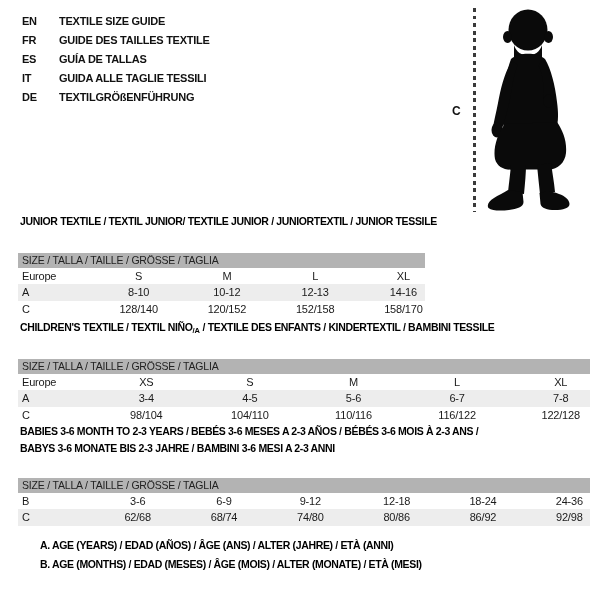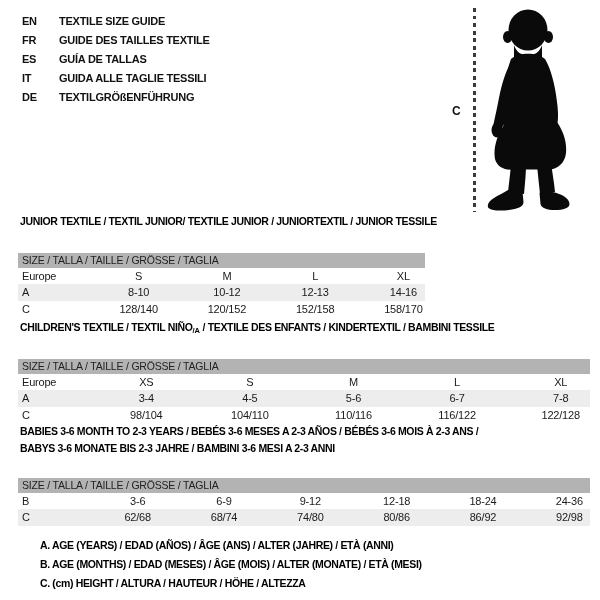--- a/index.html
+++ b/index.html
@@ -166,16 +166,15 @@
       <div class="cv">74/80</div>
       <div class="cv">80/86</div>
       <div class="cv">86/92</div>
       <div class="cv">92/98</div>
     </div>
   </div>
 
   <div class="legend">
     <div class="legend-row">A. AGE (YEARS) / EDAD (AÑOS) / ÂGE (ANS) / ALTER (JAHRE) / ETÀ (ANNI)</div>
     <div class="legend-row">B. AGE (MONTHS) / EDAD (MESES) / ÂGE (MOIS) / ALTER (MONATE) / ETÀ (MESI)</div>
-    <div class="legend-row">C. (cm) HEIGHT / ALTURA / HAUTEUR / HÖHE / ALTEZZA</div>
   </div>
 
 </div>
 
 </body></html>

